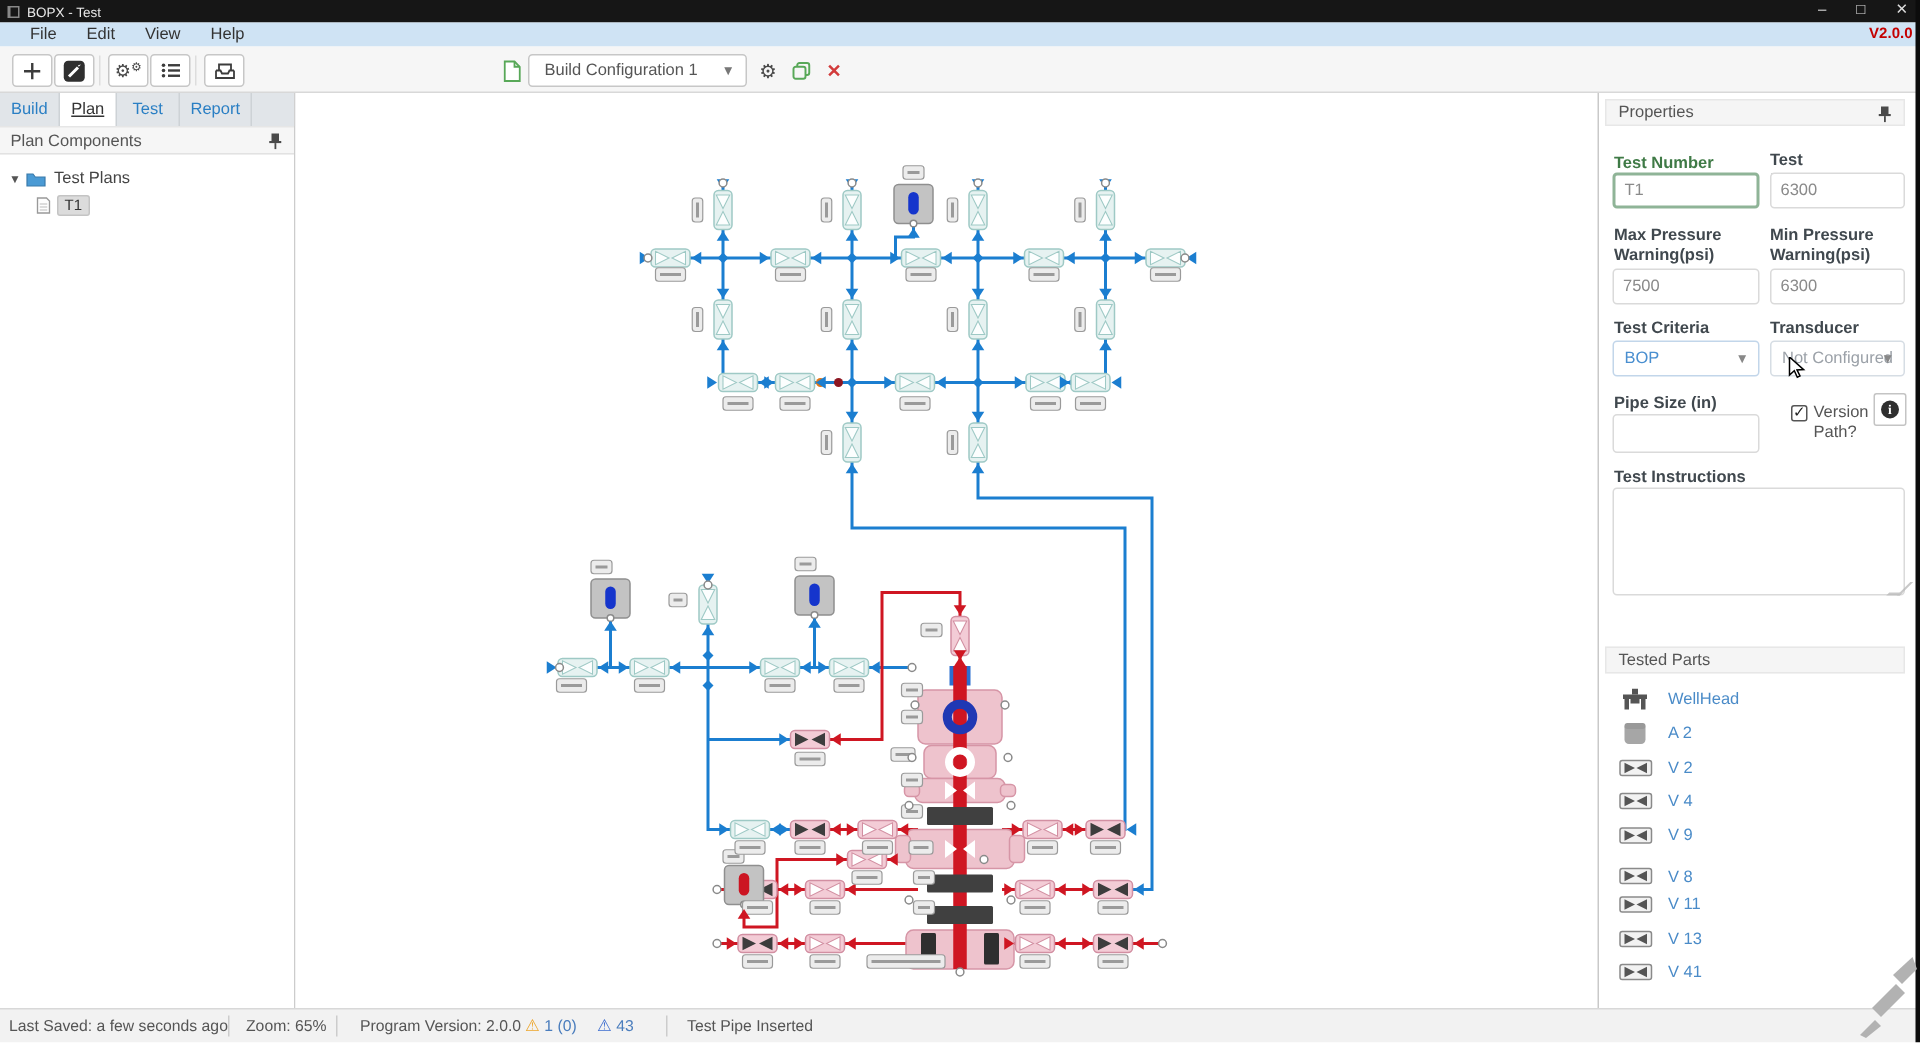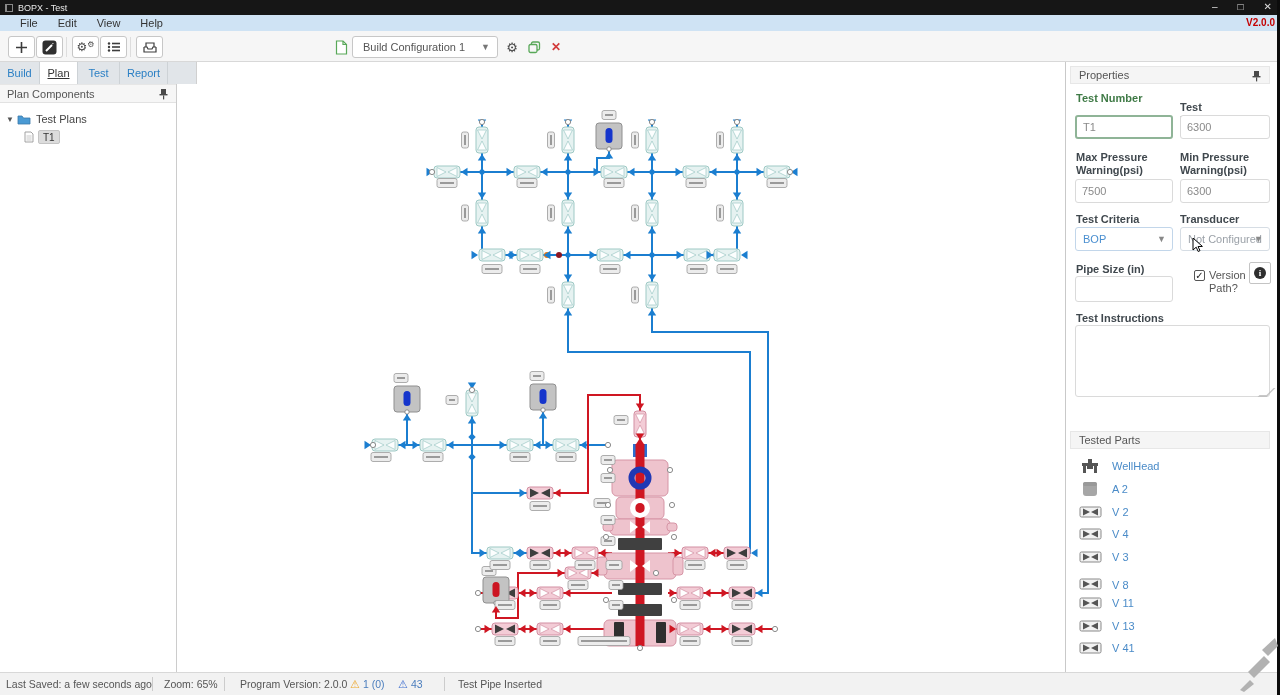--- a/index.html
+++ b/index.html
@@ -24,21 +24,21 @@
   .cfgdrop{position:absolute;left:352px;top:5px;width:146px;height:22px;background:#fff;border:1px solid #c7c7c7;border-radius:3px;font-size:11px;color:#555;line-height:20px;padding-left:10px}
   .cfgdrop .caret{position:absolute;right:7px;top:0;color:#777;font-size:9px;line-height:20px}
   .minicon{position:absolute;top:7px;width:18px;height:18px;display:flex;align-items:center;justify-content:center}
 
   
   .tabstrip{position:absolute;top:62px;left:0;width:197px;height:22px;background:#e1e5e9;display:flex;border-right:1px solid #d0d0d0}
   .tab{height:22px;line-height:22px;text-align:center;font-size:11px;color:#2a7fc4;border-right:1px solid #cdd2d6;cursor:default}
   .tab.active{background:#fff;color:#333}
 
   
-  .leftpanel{position:absolute;top:84px;left:0;width:177px;height:588px;background:#fff;border-right:1px solid #ccc}
+  .leftpanel{position:absolute;top:84px;left:0;width:197px;height:588px;background:#fff;border-right:1px solid #ccc}
   .panelhead{height:19px;background:#f6f6f6;border-top:1px solid #e6e6e6;border-bottom:1px solid #e2e2e2;font-size:11px;color:#555;line-height:18px;padding-left:7px;position:relative}
   .pin{position:absolute;right:8px;top:3px;width:9px;height:12px}
   .treerow{position:relative;height:16px;font-size:11px;color:#444;display:flex;align-items:center;margin-top:8px}
   .treerow2{margin-top:2px}
   .expander{width:10px;text-align:center;font-size:8px;color:#555;margin-left:5px}
   .t1box{background:#dcdcdc;border:1px solid #c4c4c4;border-radius:2px;padding:0 4px;height:14px;line-height:13px;font-size:10px;color:#333}
 
   
   .canvas{position:absolute;left:197px;top:62px;width:868px;height:610px;background:#fff}
 
@@ -599,21 +599,21 @@
 <div class="rightpanel">
   <div class="rp-head" style="top:4px">
     <span>Properties</span>
     <svg class="pin" viewBox="0 0 9 12">
       <rect x="2" y="1" width="5" height="5" fill="#4a4a4a"></rect>
         <rect x="0.5" y="6" width="8" height="1.4" fill="#4a4a4a"></rect>
         <rect x="4" y="7.4" width="1.2" height="4" fill="#4a4a4a"></rect>
     </svg>
   </div>
 
-  <div class="rp-label green" style="left:10px;top:30px">Test Number</div>
+  <div class="rp-label green" style="left:10px;top:41px">Test Number</div>
   <div class="rp-label" style="left:114px;top:39px;width:95px">Test Pressure(psi)</div>
   <input class="rp-input focus" style="left: 9px; top: 53px; width: 98px;" value="T1">
   <input class="rp-input" style="left: 114px; top: 53px; width: 90px;" value="6300">
 
   <div class="rp-label" style="left:10px;top:89px;width:90px">Max Pressure Warning(psi)</div>
   <div class="rp-label" style="left:114px;top:89px;width:90px">Min Pressure Warning(psi)</div>
   <input class="rp-input" style="left: 9px; top: 117px; width: 98px;" value="7500">
   <input class="rp-input" style="left: 114px; top: 117px; width: 90px;" value="6300">
 
   <div class="rp-label" style="left:10px;top:151px">Test Criteria</div>
@@ -687,21 +687,21 @@
         <span class="plabel">V 4</span>
       </div>
       <div class="partrow" style="top: 484.2px;">
         <span class="particon">
           <svg width="23" height="14" viewBox="0 0 23 14">
             <rect x="1" y="2" width="21" height="10" rx="1.5" fill="#f2f2f2" stroke="#8a8a8a"></rect>
             <polygon points="4,3.5 4,10.5 11,7" fill="#555"></polygon>
             <polygon points="19,3.5 19,10.5 12,7" fill="#555"></polygon>
           </svg>
         </span>
-        <span class="plabel">V 3</span>
+        <span class="plabel">V 9</span>
       </div>
       <div class="partrow" style="top: 507px; align-items: flex-end;">
         <span class="particon">
           <svg width="23" height="14" viewBox="0 0 23 14">
             <rect x="1" y="2" width="21" height="10" rx="1.5" fill="#f2f2f2" stroke="#8a8a8a"></rect>
             <polygon points="4,3.5 4,10.5 11,7" fill="#555"></polygon>
             <polygon points="19,3.5 19,10.5 12,7" fill="#555"></polygon>
           </svg>
         </span>
         <span class="plabel">V 8</span>

